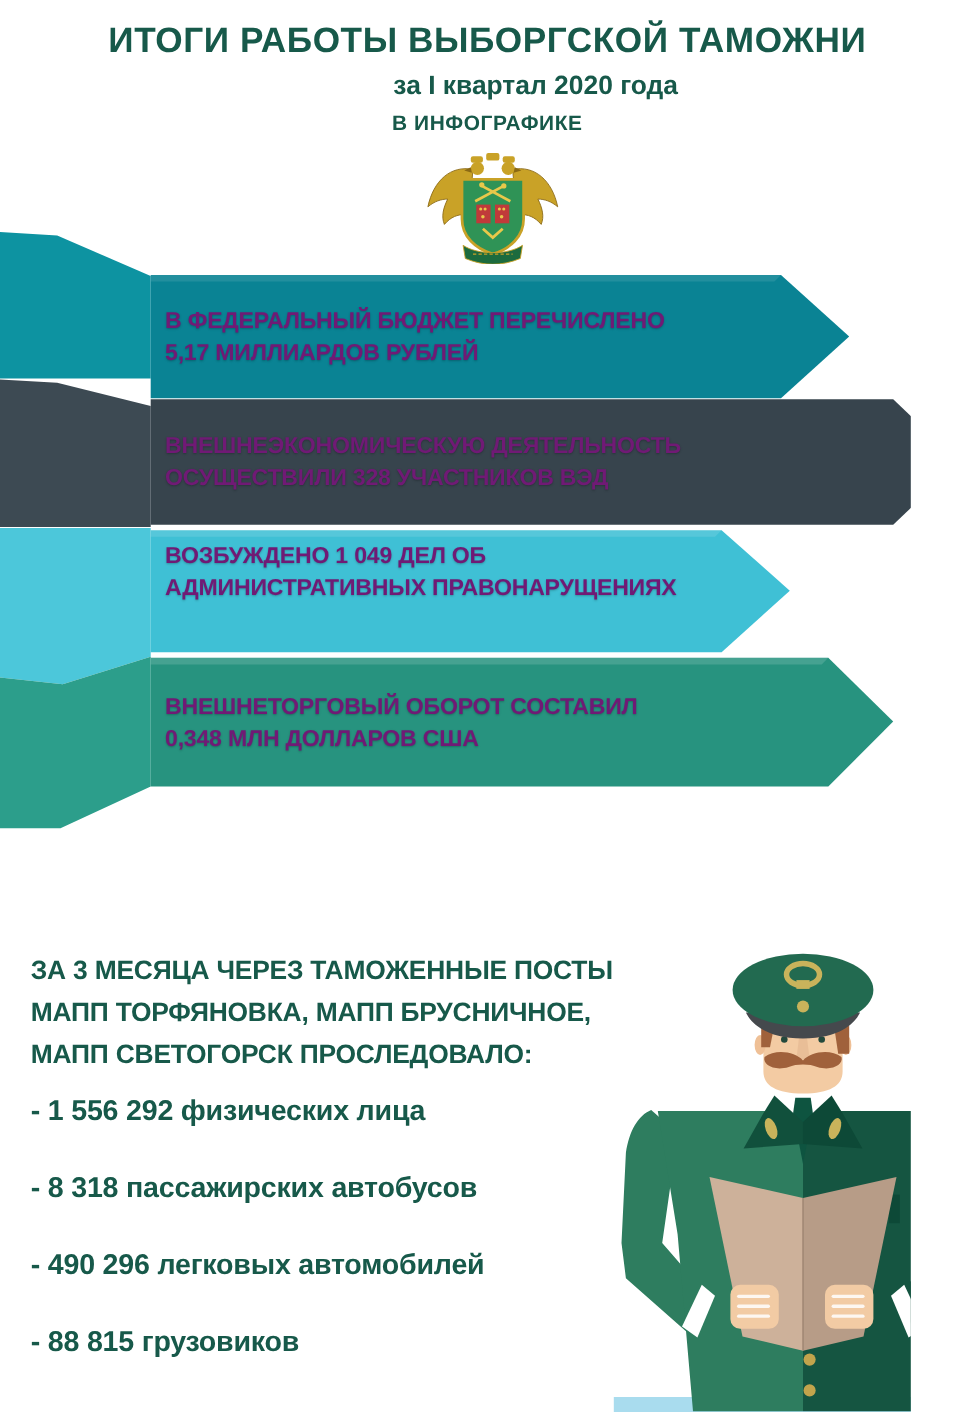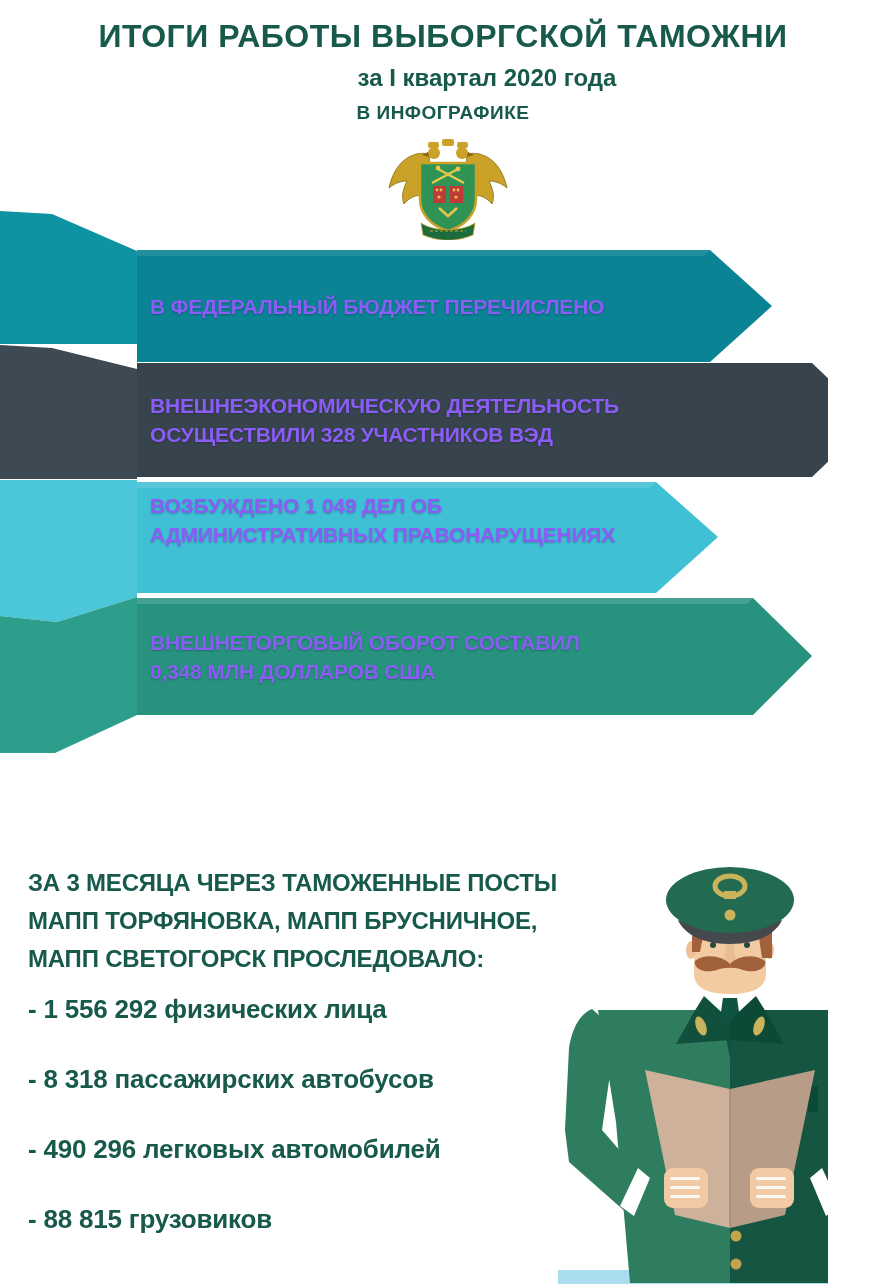--- a/index.html
+++ b/index.html
@@ -7,21 +7,21 @@
     position:relative;width:828px;height:1284px;overflow:hidden;background:#ffffff;
     font-family:"Liberation Sans", sans-serif;
   }
   .abs{position:absolute;}
   .ttl{width:886px;text-align:center;font-weight:bold;color:#17594A;}
   #title{top:18px;left:0;font-size:32px;letter-spacing:0.5px;}
   #subtitle{top:64px;left:0;font-size:24px;padding-left:44px;}
   #subtitle2{top:102px;left:0;font-size:19px;letter-spacing:0.5px;}
   .banner-text{
     display:flex;flex-direction:column;justify-content:center;
-    left:150px;color:#8b5cf6;font-weight:bold;font-size:21px;line-height:29px;
+    left:150px;color:#701a75;font-weight:bold;font-size:21px;line-height:29px;
     text-shadow:0 1px 2px rgba(0,0,0,0.25);letter-spacing:-0.2px;
   }
   #btext1{top:250px;height:112px;width:580px;}
   #btext2{top:363px;height:114px;width:670px;}
   #btext3{top:464px;height:111px;width:530px;}
   #btext4{top:598px;height:117px;width:610px;}
   #bottom-heading{
     top:864px;left:28px;width:600px;color:#17594A;font-weight:bold;
     font-size:24px;line-height:38px;letter-spacing:-0.2px;
   }
@@ -85,20 +85,21 @@
     <polygon points="137,482 656,482 718,537 656,593 137,593" fill="#3FC0D5"></polygon>
     <polygon points="137,598 753,598 812,656 753,715 137,715" fill="#27937F"></polygon>
 
     <polygon points="137,250 710,250 704,256 137,256" fill="rgba(255,255,255,0.10)"></polygon>
     <polygon points="137,482 656,482 650,488 137,488" fill="rgba(255,255,255,0.12)"></polygon>
     <polygon points="137,598 753,598 747,604 137,604" fill="rgba(255,255,255,0.14)"></polygon>
   </svg>
 
   <div id="btext1" class="abs banner-text">
     <div>В ФЕДЕРАЛЬНЫЙ БЮДЖЕТ ПЕРЕЧИСЛЕНО</div>
+    <div>5,17 МИЛЛИАРДОВ РУБЛЕЙ</div>
   </div>
   <div id="btext2" class="abs banner-text">
     <div>ВНЕШНЕЭКОНОМИЧЕСКУЮ ДЕЯТЕЛЬНОСТЬ</div>
     <div>ОСУЩЕСТВИЛИ 328 УЧАСТНИКОВ ВЭД</div>
   </div>
   <div id="btext3" class="abs banner-text">
     <div>ВОЗБУЖДЕНО 1 049 ДЕЛ ОБ</div>
     <div>АДМИНИСТРАТИВНЫХ ПРАВОНАРУЩЕНИЯХ</div>
   </div>
   <div id="btext4" class="abs banner-text">

